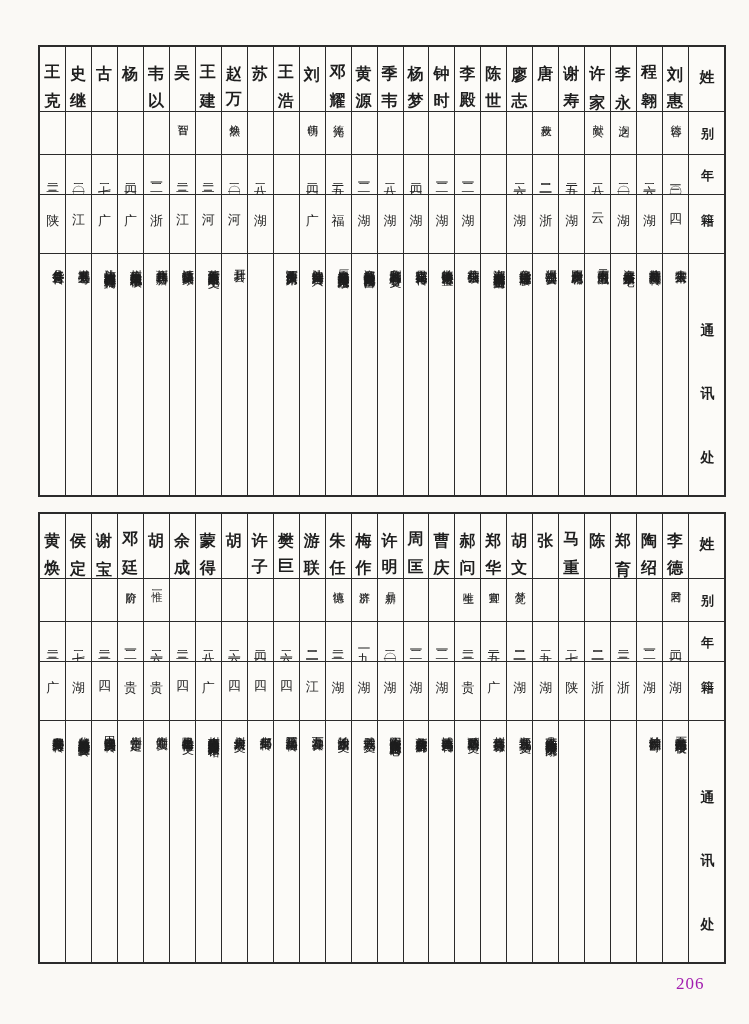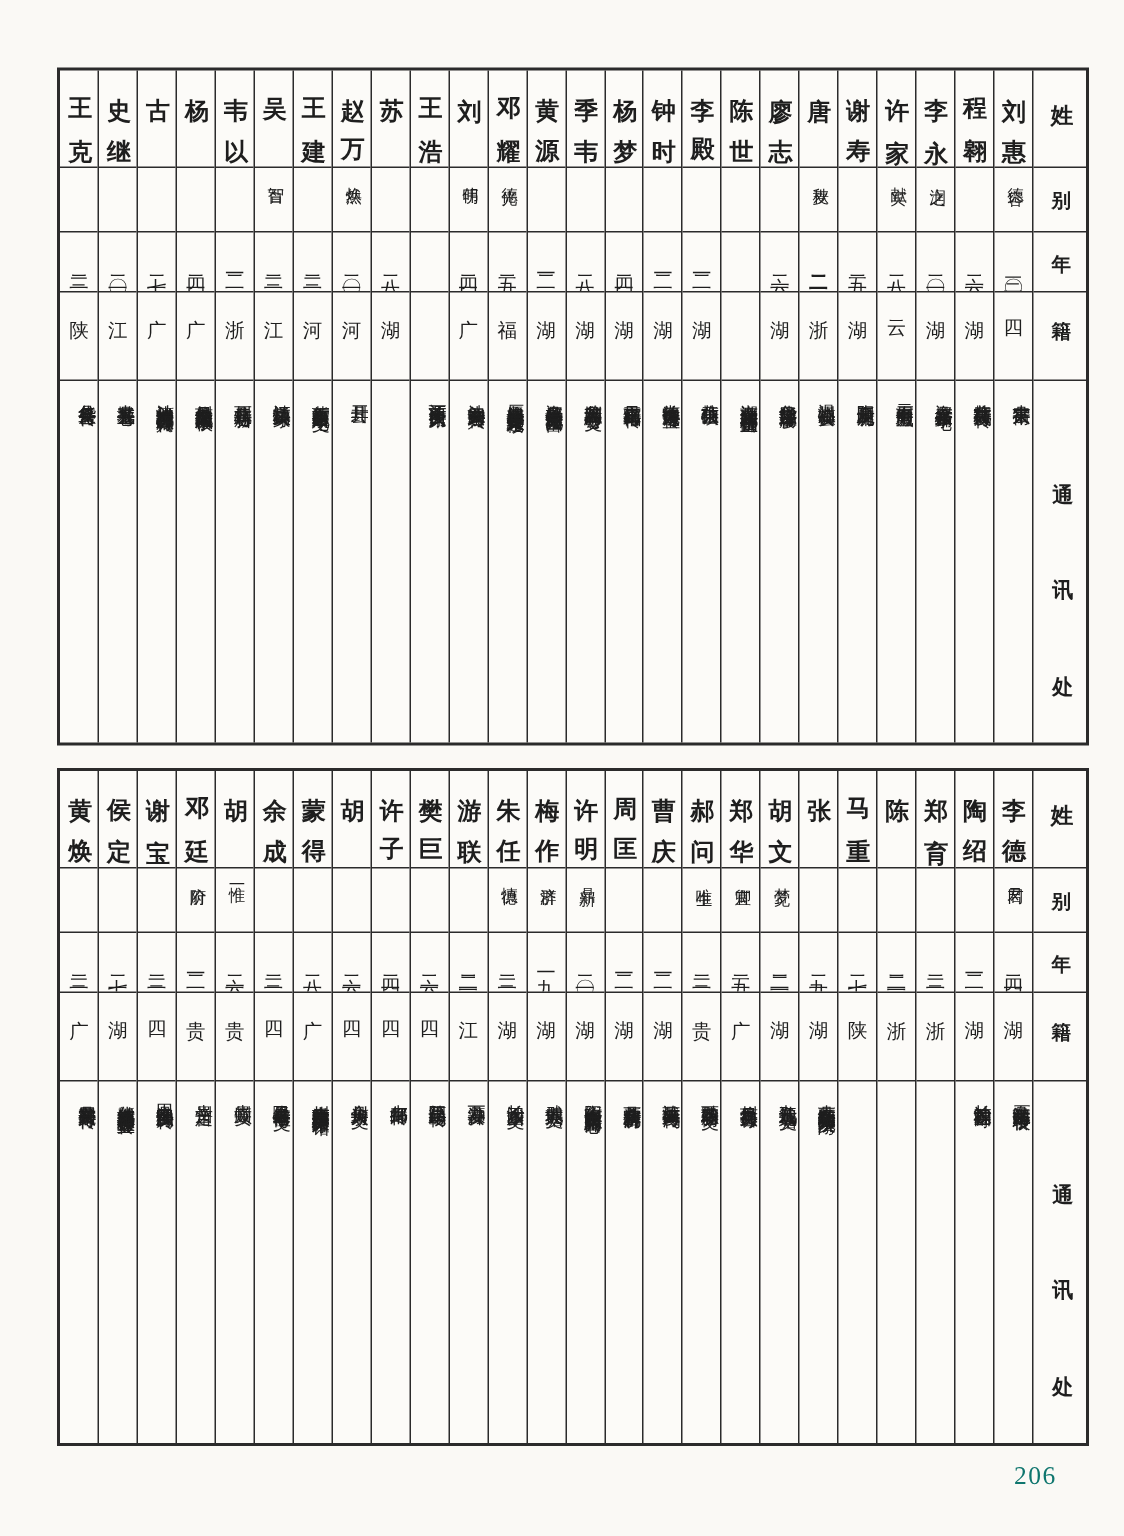--- a/index.html
+++ b/index.html
@@ -57,21 +57,21 @@
     letter-spacing:0.5px;padding:6px 0 4px;text-align:start;
   }
   .header-col .cell{line-height:34px;font-weight:bold;}
   .header-col .name-cell{font-size:15px;padding:10px 0;}
   .header-col .alias-cell{font-size:13px;text-align:justify;text-align-last:justify;padding:5px 0;letter-spacing:0;}
   .header-col .age-cell{font-size:13px;text-align:justify;text-align-last:justify;padding:4px 0;letter-spacing:0;}
   .header-col .native-cell{font-size:13px;padding:9px 0;}
   .header-col .addr-cell{font-size:14px;text-align:justify;text-align-last:justify;padding:56px 0;letter-spacing:0;}
   .page-number{
     position:absolute;left:676px;top:974px;
-    font-size:17px;color:#0f766e;letter-spacing:1px;
+    font-size:17px;color:#a21caf;letter-spacing:1px;
   }
 </style>
 </head>
 <body>
 
 <div class="member-table top">
     <div class="header-col">
       <div class="cell name-cell">姓名</div>
       <div class="cell alias-cell">别号</div>
       <div class="cell age-cell">年龄</div>

